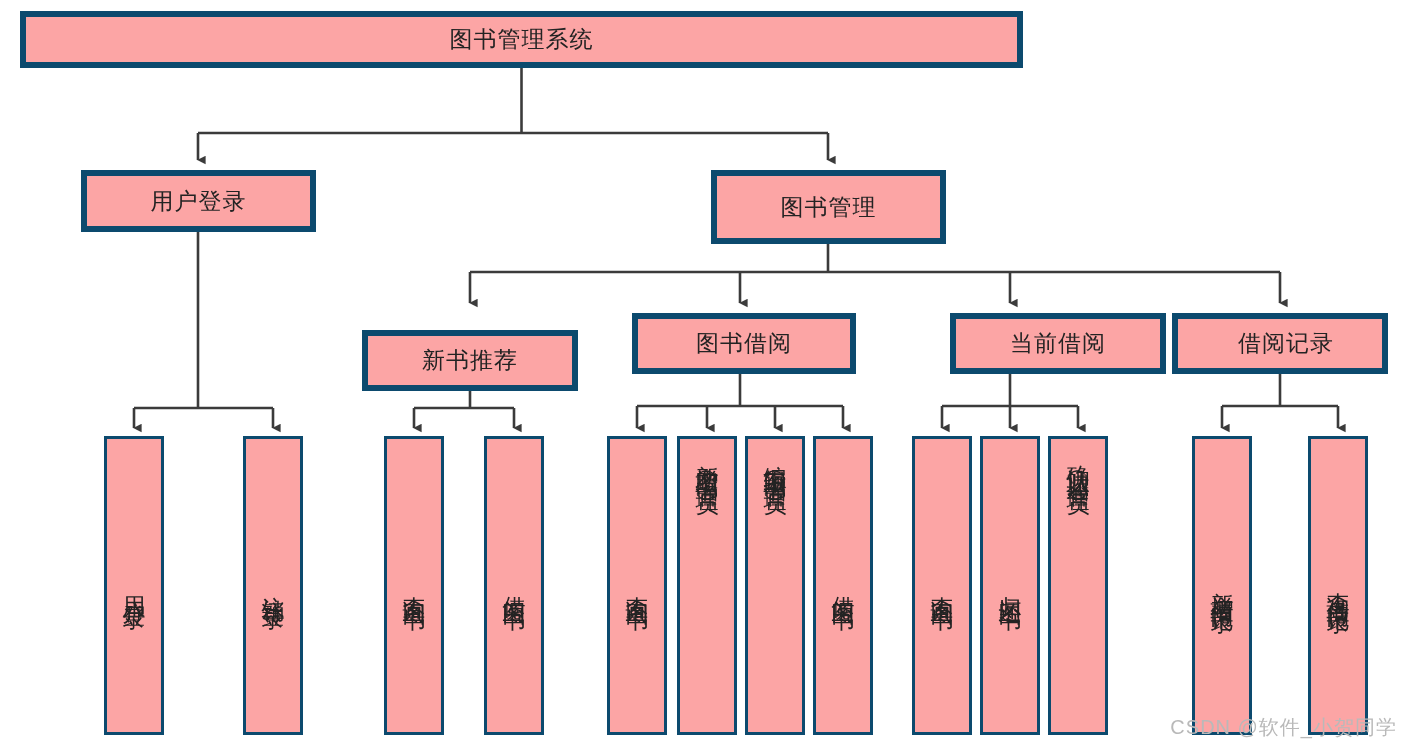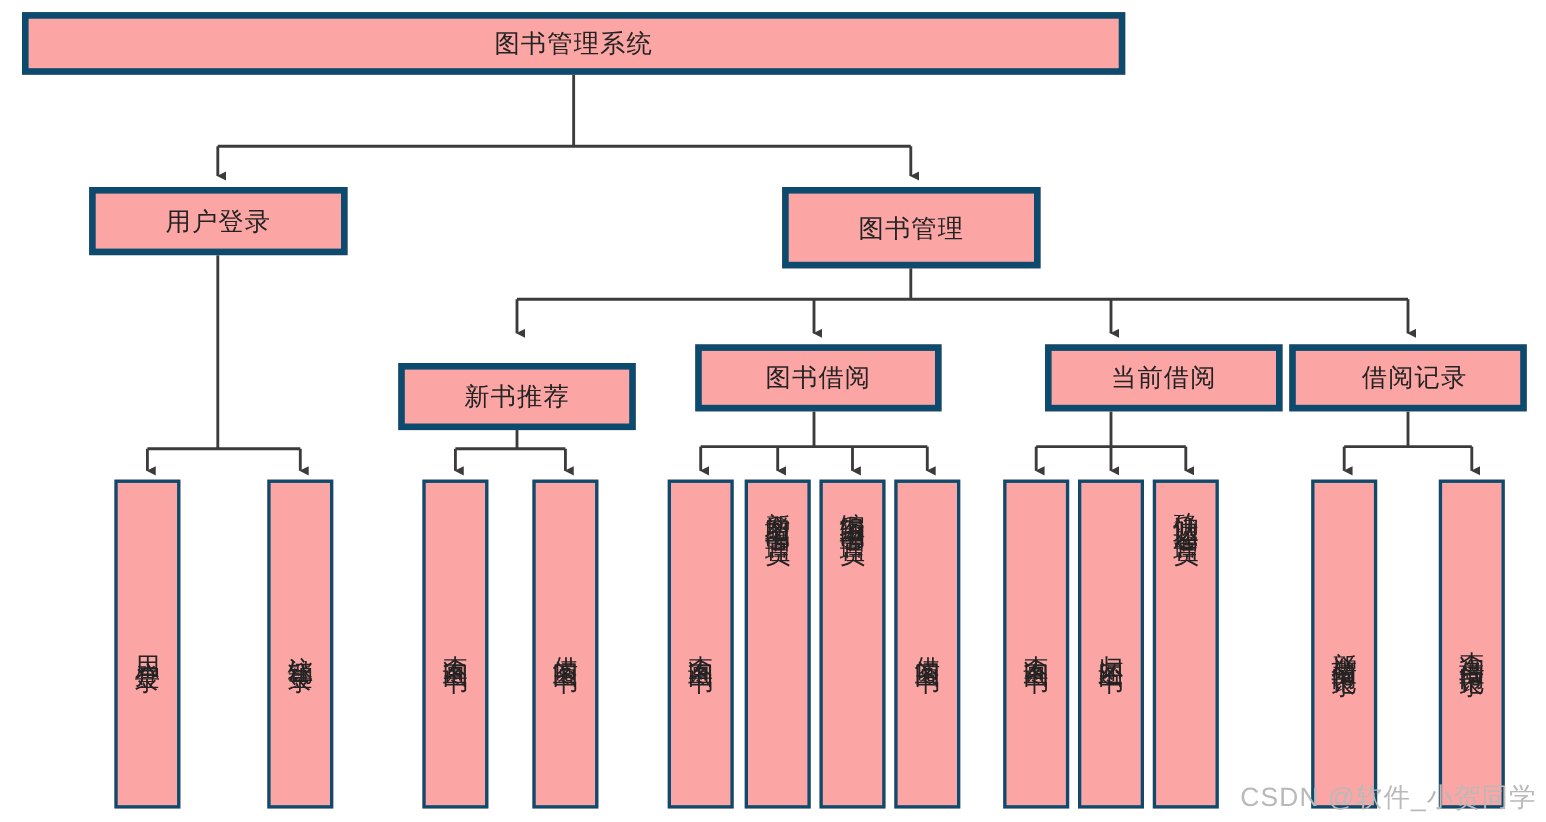--- a/index.html
+++ b/index.html
@@ -49,21 +49,21 @@
     padding-top:8px;
   }
   .node.leaf.center-text{
     align-items:center;
     padding-top:0;
   }
   .watermark{
     position:absolute;
     right:8px;
     bottom:6px;
-    font-size:24px;
+    font-size:20px;
     color:#b9b9b9;
     letter-spacing:1px;
     white-space:nowrap;
     font-family:"Liberation Sans","DejaVu Sans",sans-serif;
   }
 </style>
 </head>
 <body>
 
 <div id="diagram">

